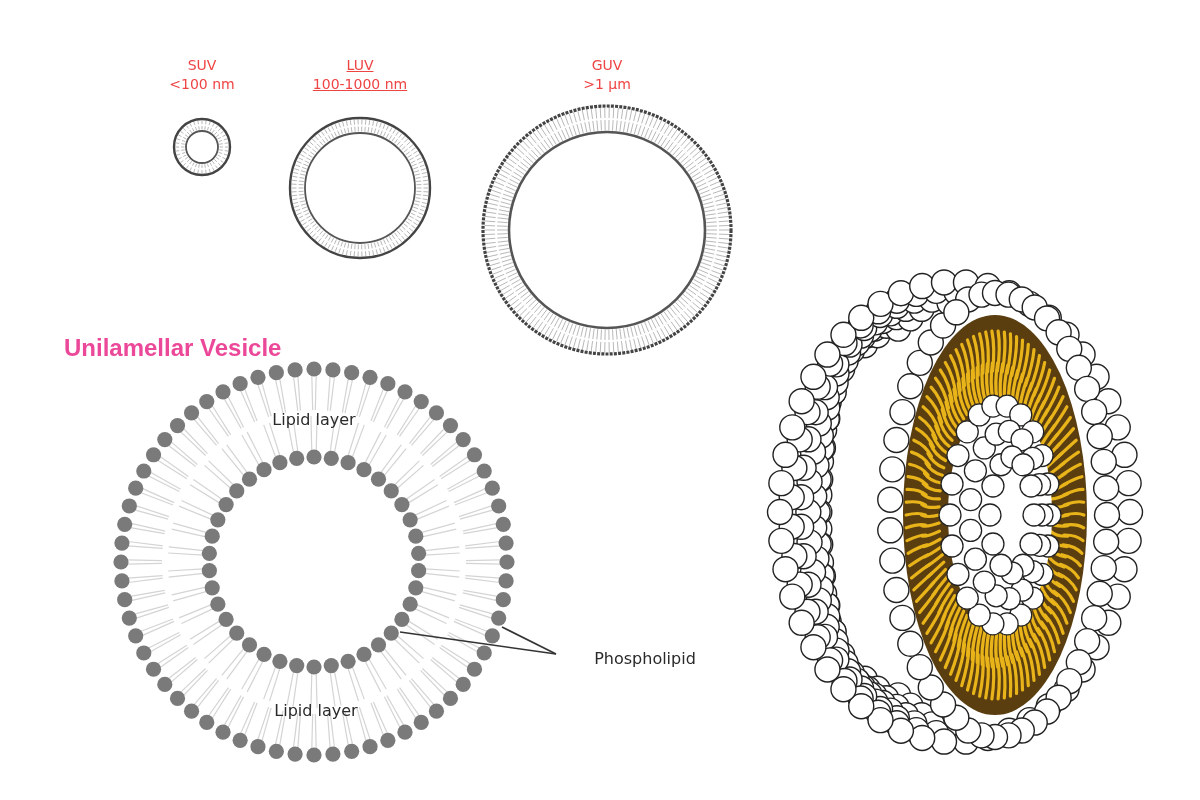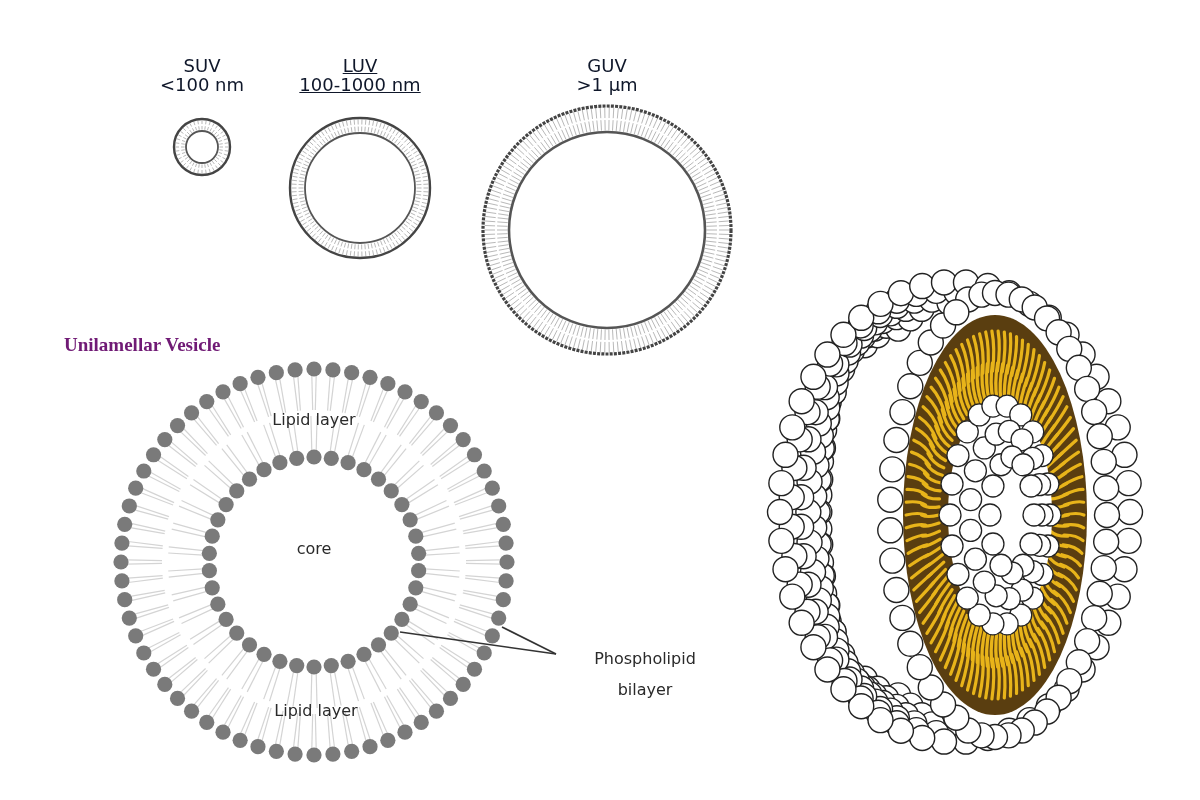--- a/index.html
+++ b/index.html
@@ -1,19 +1,19 @@
 <!DOCTYPE html>
 <html><head>
 <meta charset="utf-8">
 <style>
   html, body { margin: 0; padding: 0; background: #ffffff; }
   body { width: 1200px; height: 800px; position: relative; overflow: hidden; font-family: "DejaVu Sans", sans-serif; }
-  .size-label { position: absolute; text-align: center; font-family: "DejaVu Sans", sans-serif; font-size: 18px; line-height: 19px; color: #0f172a; }
+  .size-label { position: absolute; text-align: center; font-family: "DejaVu Sans", sans-serif; font-size: 14px; line-height: 19px; color: #ef4444; }
   .size-label span { display: block; }
-  .title { position: absolute; left: 64px; top: 334px; font-family: Liberation Serif, serif; font-weight: bold; font-size: 19px; color: #701a75; }
+  .title { position: absolute; left: 64px; top: 334px; font-family: Liberation Sans, sans-serif; font-weight: bold; font-size: 24px; color: #ec4899; }
   .ann { position: absolute; font-family: "DejaVu Sans", sans-serif; color: #2a2a2a; font-size: 16px; text-align: center; line-height: 31px; }
   svg { position: absolute; left: 0; top: 0; }
 </style>
 </head>
 <body>
 
 <svg id="canvas" width="1200" height="800" viewBox="0 0 1200 800" xmlns="http://www.w3.org/2000/svg">
   <g id="small-vesicles">
       <g>
         <line x1="228.5" y1="147" x2="225" y2="147" stroke="#9a9a9a" stroke-width="0.7"></line>
@@ -1510,19 +1510,17 @@
 </div>
 <div class="size-label" style="left:557px; top:56px; width:100px;text-align:center;">
   <span>GUV</span>
   <span>&gt;1 µm</span>
 </div>
 
 <div class="title">Unilamellar Vesicle</div>
 
 <div class="ann" style="left:234px; top:404px; width:160px;">Lipid layer</div>
 <div class="ann" style="left:234px; top:533px; width:160px;">
-  <div>core</div>
 </div>
 <div class="ann" style="left:236px; top:695px; width:160px;">Lipid layer</div>
 <div class="ann" style="left:560px; top:643px; width:170px;">
   <div>Phospholipid</div>
-  <div>bilayer</div>
 </div>
 
 </body></html>

